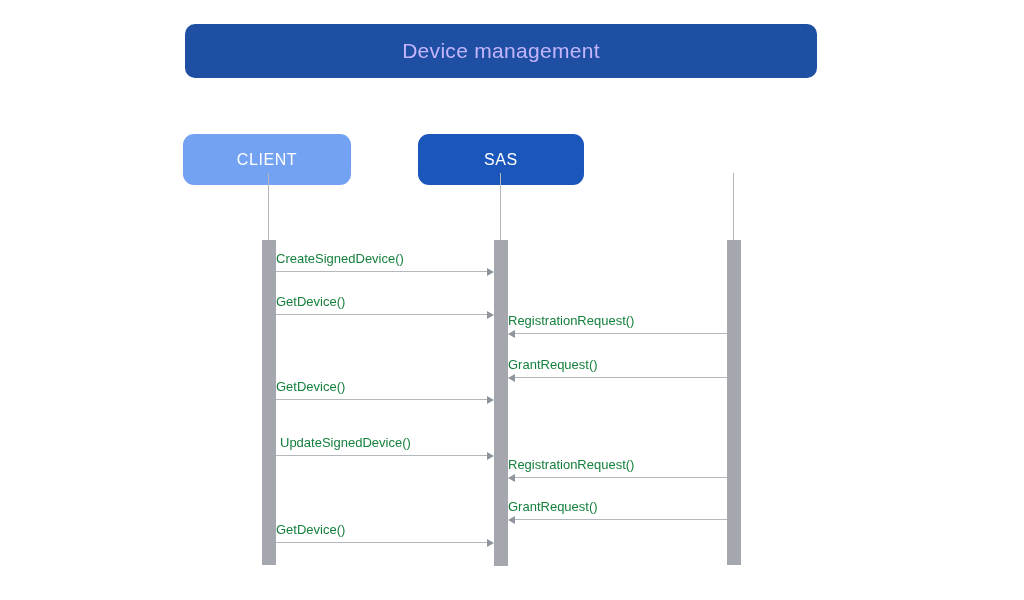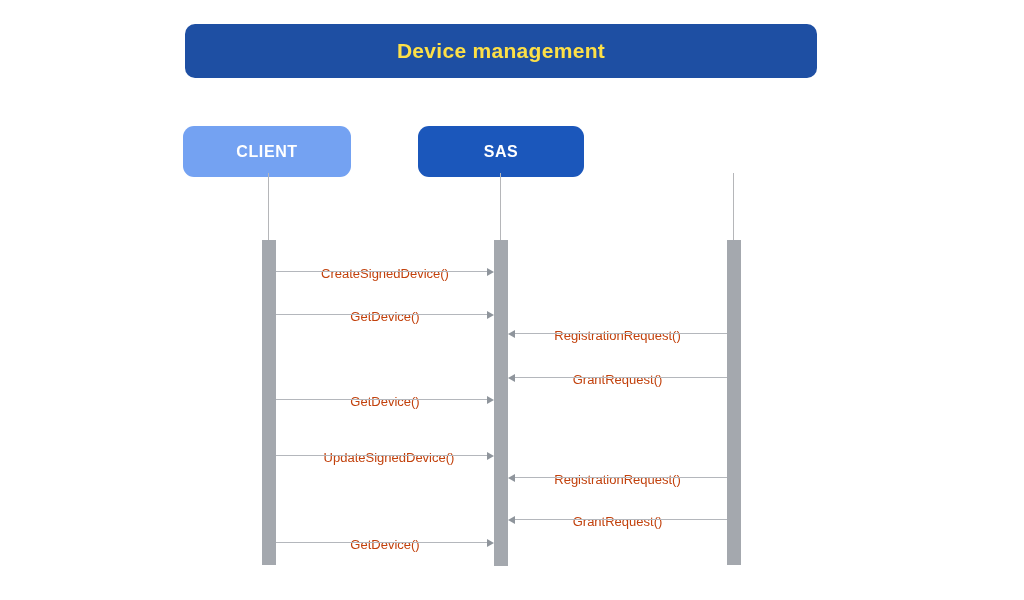--- a/index.html
+++ b/index.html
@@ -2,44 +2,44 @@
 <html><head>
 <meta charset="utf-8">
 <style>
   html,body { margin:0; padding:0; background:#ffffff; font-family:"Liberation Sans", sans-serif; }
   .canvas { position:relative; width:1024px; height:600px; background:#ffffff; overflow:hidden; }
 
   .title-bar {
     position:absolute; left:185px; top:24px; width:632px; height:54px;
     border-radius:10px; display:flex; align-items:center; justify-content:center;
   }
-  .title-bar span { color:#fde047; font-size:21px; font-weight:700; letter-spacing:0.3px; }
+  .title-bar span { color:#c4b5fd; font-size:21px; font-weight:400; letter-spacing:0.3px; }
 
   .actor {
-    position:absolute; top:126px; height:51px; border-radius:11px;
+    position:absolute; top:134px; height:51px; border-radius:11px;
     display:flex; align-items:center; justify-content:center;
-    color:#ffffff; font-weight:bold; font-size:16px; letter-spacing:0.6px;
+    color:#ffffff; font-weight:normal; font-size:16px; letter-spacing:0.6px;
   }
   .actor-client { left:183px; width:168px; }
   .actor-sas   { left:418px; width:166px; }
   .actor-cbsd  { left:649px; width:168px; }
 
   .lifeline { position:absolute; width:1px; background:#b5b6b9; top:173px; height:67px; }
   .lifeline-client { left:268px; }
   .lifeline-sas    { left:500px; }
   .lifeline-cbsd   { left:733px; }
 
   .activation { position:absolute; width:14px; top:240px; background:#a4a8ae; }
   .activation-client { left:262px; height:325px; }
   .activation-sas    { left:494px; height:326px; }
   .activation-cbsd   { left:727px; height:325px; }
 
   .msg-label {
     position:absolute; height:18px; line-height:18px;
-    font-size:13px; color:#c2410c; text-align:center; white-space:nowrap;margin-top:15px;
+    font-size:13px; color:#15803d; text-align:left; white-space:nowrap;
   }
   .msg-line { position:absolute; height:1px; background:#b4b7bc; }
   .head { position:absolute; width:0; height:0; border-top:4px solid transparent; border-bottom:4px solid transparent; }
   .head.right { border-left:7px solid #8f959c; }
   .head.left  { border-right:7px solid #8f959c; }
 </style>
 </head>
 <body>
 
 <div class="canvas">

